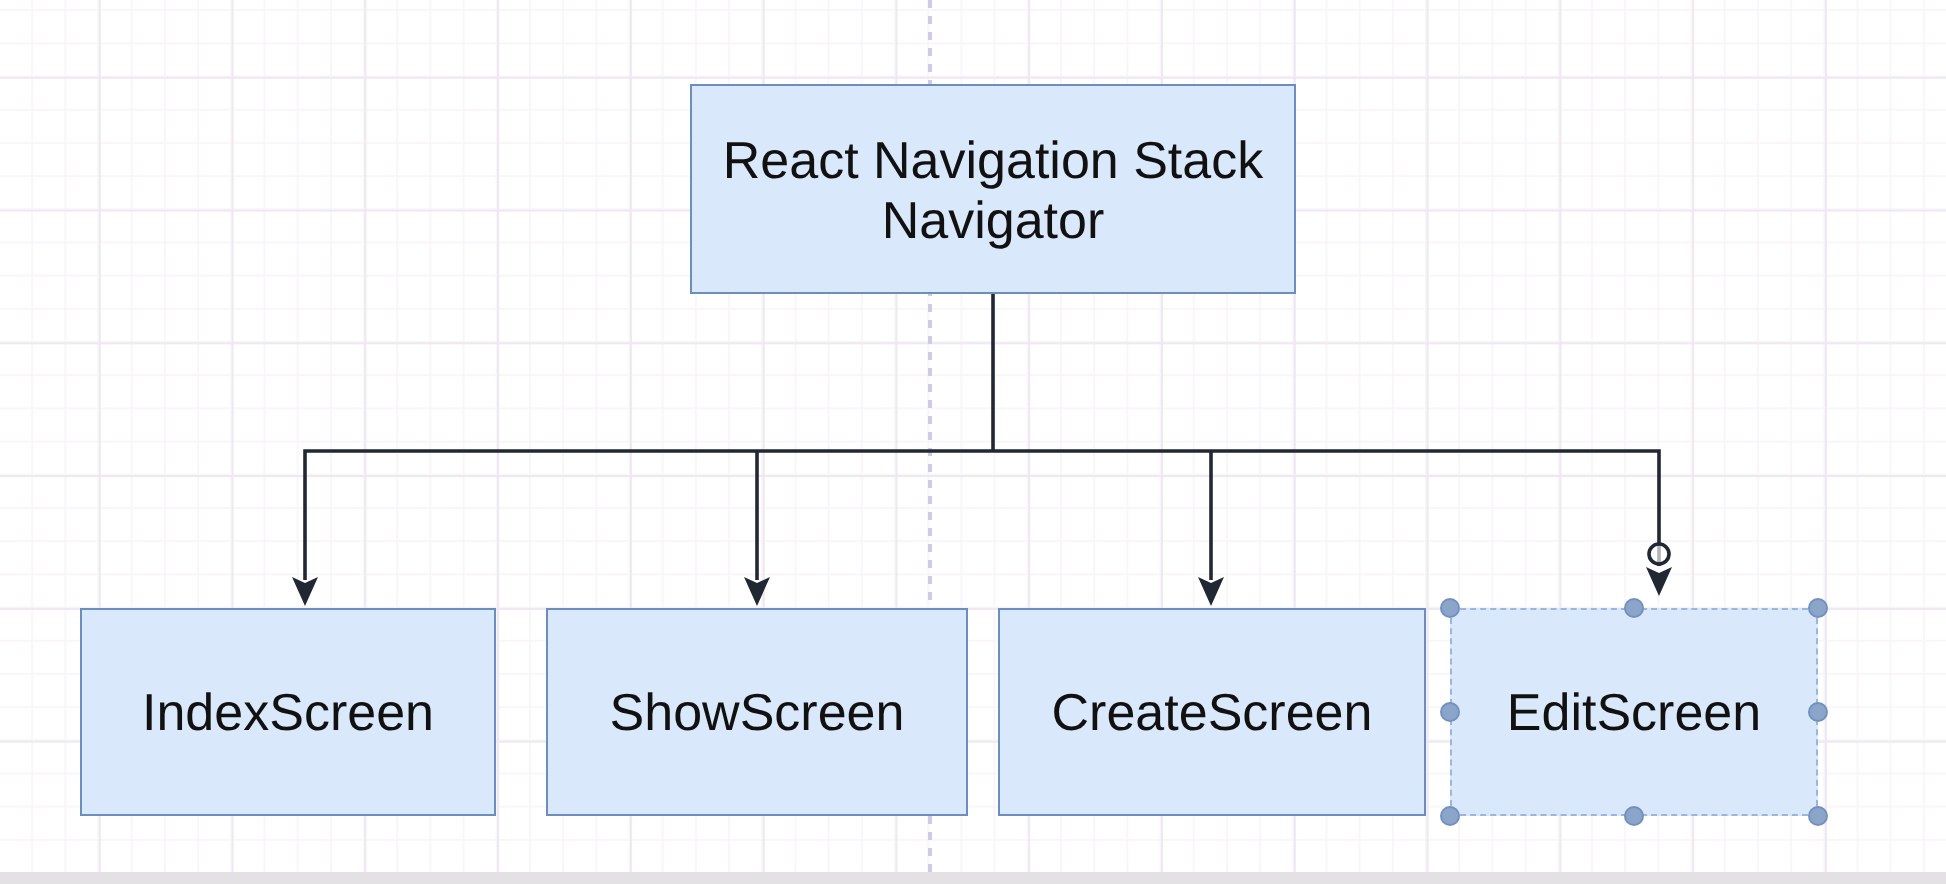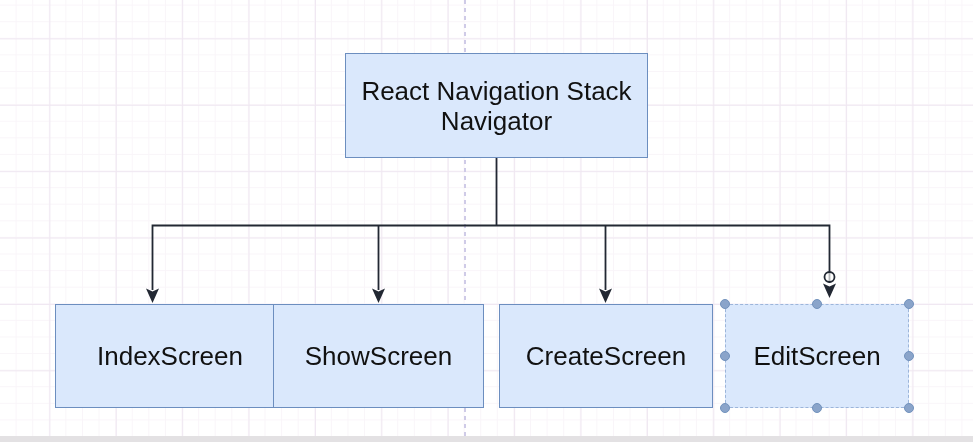--- a/index.html
+++ b/index.html
@@ -30,22 +30,22 @@
     position:absolute;
     box-sizing:border-box;
     background:#dae8fc;
     border:1.5px solid #6c8ebf;
     display:flex;align-items:center;justify-content:center;
     text-align:center;
     font-size:26px;line-height:30px;color:#111111;
     z-index:3;
     padding:4px 10px;
   }
-  .node-root{left:345px;top:53px;width:303px;height:105px;}
-  .node-index{left:55px;top:304px;width:230px;height:104px;}
+  .node-root{left:345px;top:42px;width:303px;height:105px;}
+  .node-index{left:40px;top:304px;width:208px;height:104px;}
   .node-show{left:273px;top:304px;width:211px;height:104px;}
   .node-create{left:499px;top:304px;width:214px;height:104px;}
   .node-edit{
     left:725px;top:304px;width:184px;height:104px;
     border:1.5px dashed #9cb5da;
   }
   .handle{
     position:absolute;width:10px;height:10px;border-radius:50%;
     background:#8aa4ca;border:1px solid #7292bd;box-sizing:border-box;
     z-index:4;

